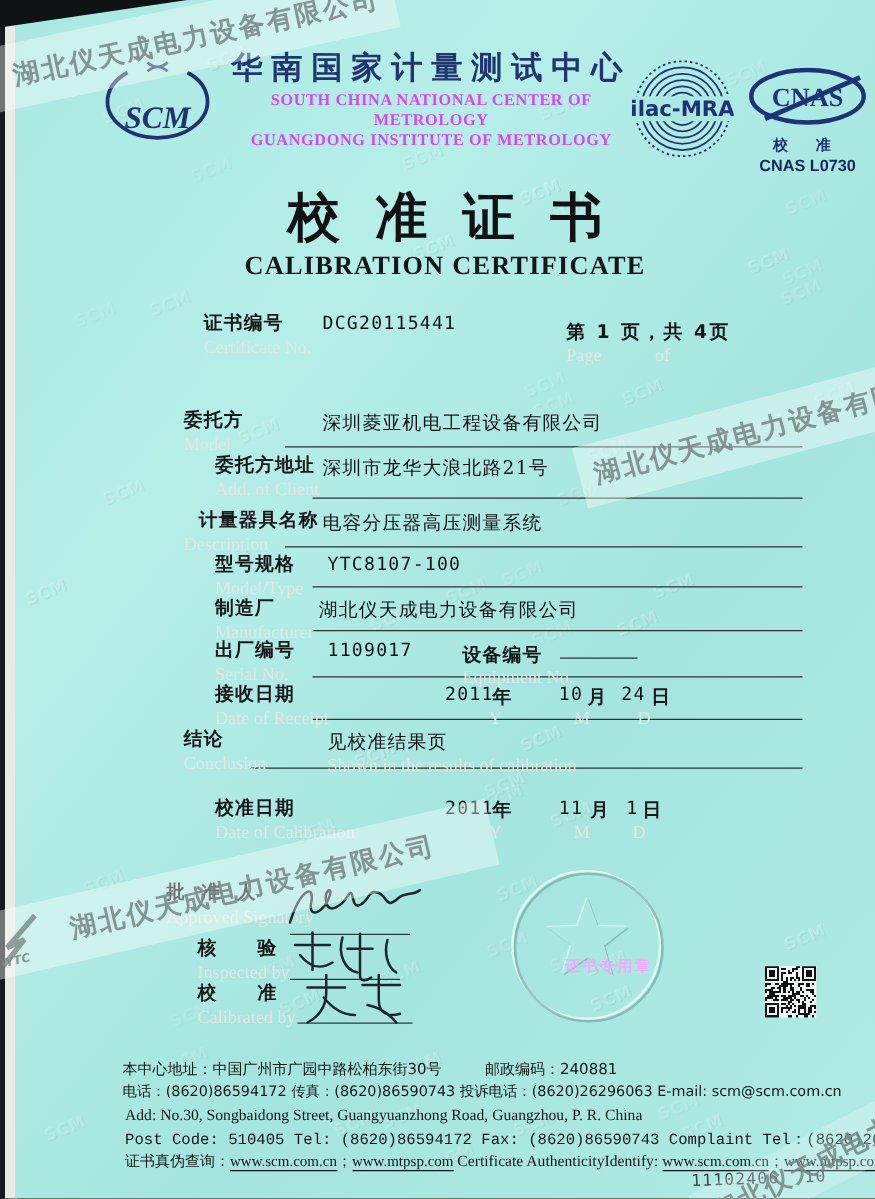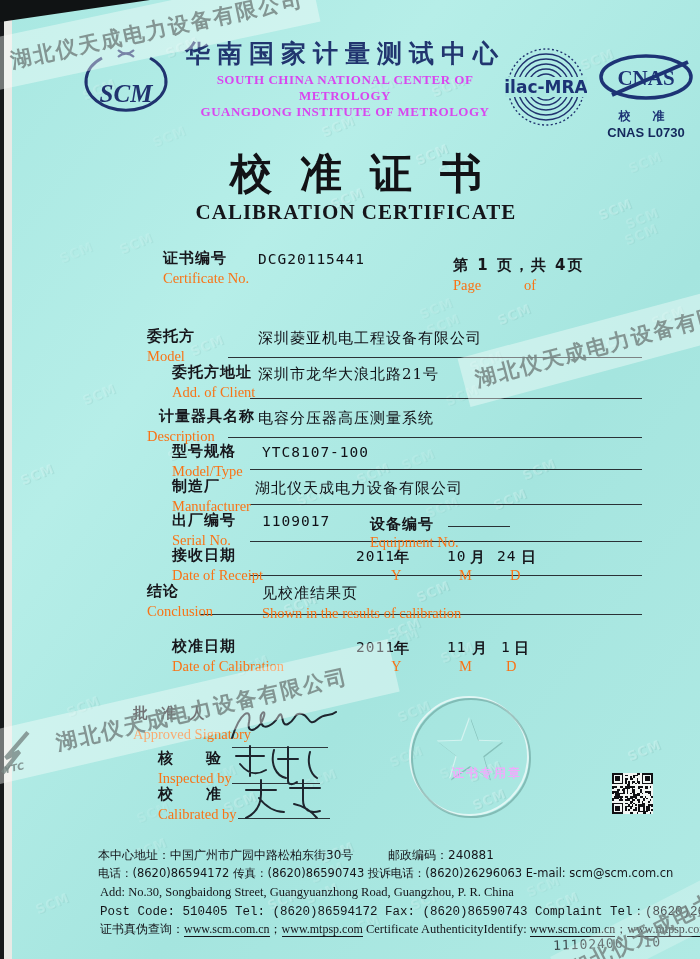--- a/index.html
+++ b/index.html
@@ -31,21 +31,21 @@
   .cnas-zh{color:#1d3375;font-size:12px;letter-spacing:9px;text-align:center;font-weight:bold;}
   .cnas-code{color:#14285c;font-size:13px;font-weight:bold;text-align:center;font-family:"Liberation Sans",sans-serif;}
 
   
   .title-zh{font-weight:bold;color:#121216;font-size:42px;letter-spacing:28px;text-align:center;}
   .title-en{font-family:"Liberation Serif",serif;font-weight:bold;color:#15151a;font-size:21px;
             letter-spacing:1px;text-align:center;}
 
   
   .zh-lbl{font-weight:bold;font-size:15px;color:#17171c;letter-spacing:1px;line-height:20px;white-space:nowrap;}
-  .en-lbl{font-family:"Liberation Serif",serif;font-size:14.5px;color:#f97316;line-height:19px;white-space:nowrap;}
+  .en-lbl{font-family:"Liberation Serif",serif;font-size:14.5px;color:#e5e5e5;line-height:19px;white-space:nowrap;}
   .val{font-family:"DejaVu Serif",serif;font-size:15px;color:#101016;letter-spacing:1px;white-space:nowrap;}
   .val-mono{font-family:"DejaVu Sans Mono",monospace;font-size:14.5px;color:#101016;letter-spacing:1px;white-space:nowrap;}
   .rule{position:absolute;height:0;border-top:1.5px solid rgba(24,24,30,0.88);z-index:6;}
   .z{z-index:7;}
 
   
   .sig-line{position:absolute;height:0;border-top:1.5px solid rgba(24,24,30,0.85);z-index:6;}
   .sig svg{overflow:visible;}
 
   

